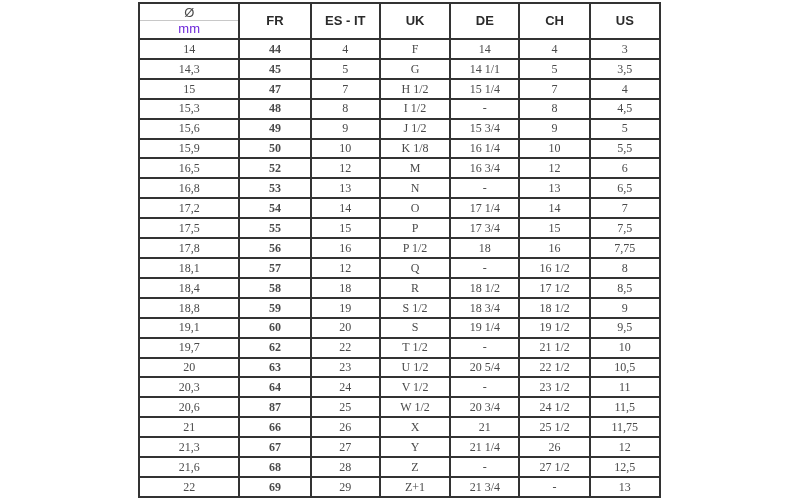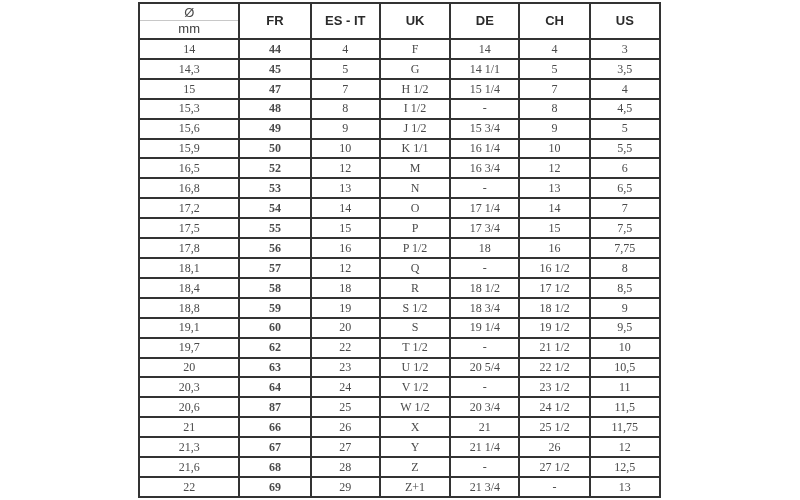--- a/index.html
+++ b/index.html
@@ -48,21 +48,21 @@
   .dia-top {
     border-bottom: 1px solid #c8c8c8;
     font-weight: normal;
     color: #4a4a4a;
     font-size: 13px;
     height: 17px;
     line-height: 17px;
   }
   .dia-bottom {
     font-weight: normal;
-    color: #404040;
+    color: #6d28d9;
     font-size: 13px;
     height: 17px;
     line-height: 16px;
   }
   td.fr-col {
     font-weight: bold;
     color: #222222;
   }
 </style>
 </head>
@@ -136,21 +136,21 @@
           <td>9</td>
           <td>J 1/2</td>
           <td>15 3/4</td>
           <td>9</td>
           <td>5</td>
         </tr>
         <tr>
           <td>15,9</td>
           <td class="fr-col">50</td>
           <td>10</td>
-          <td>K 1/1</td>
+          <td>K 1/8</td>
           <td>16 1/4</td>
           <td>10</td>
           <td>5,5</td>
         </tr>
         <tr>
           <td>16,5</td>
           <td class="fr-col">52</td>
           <td>12</td>
           <td>M</td>
           <td>16 3/4</td>

